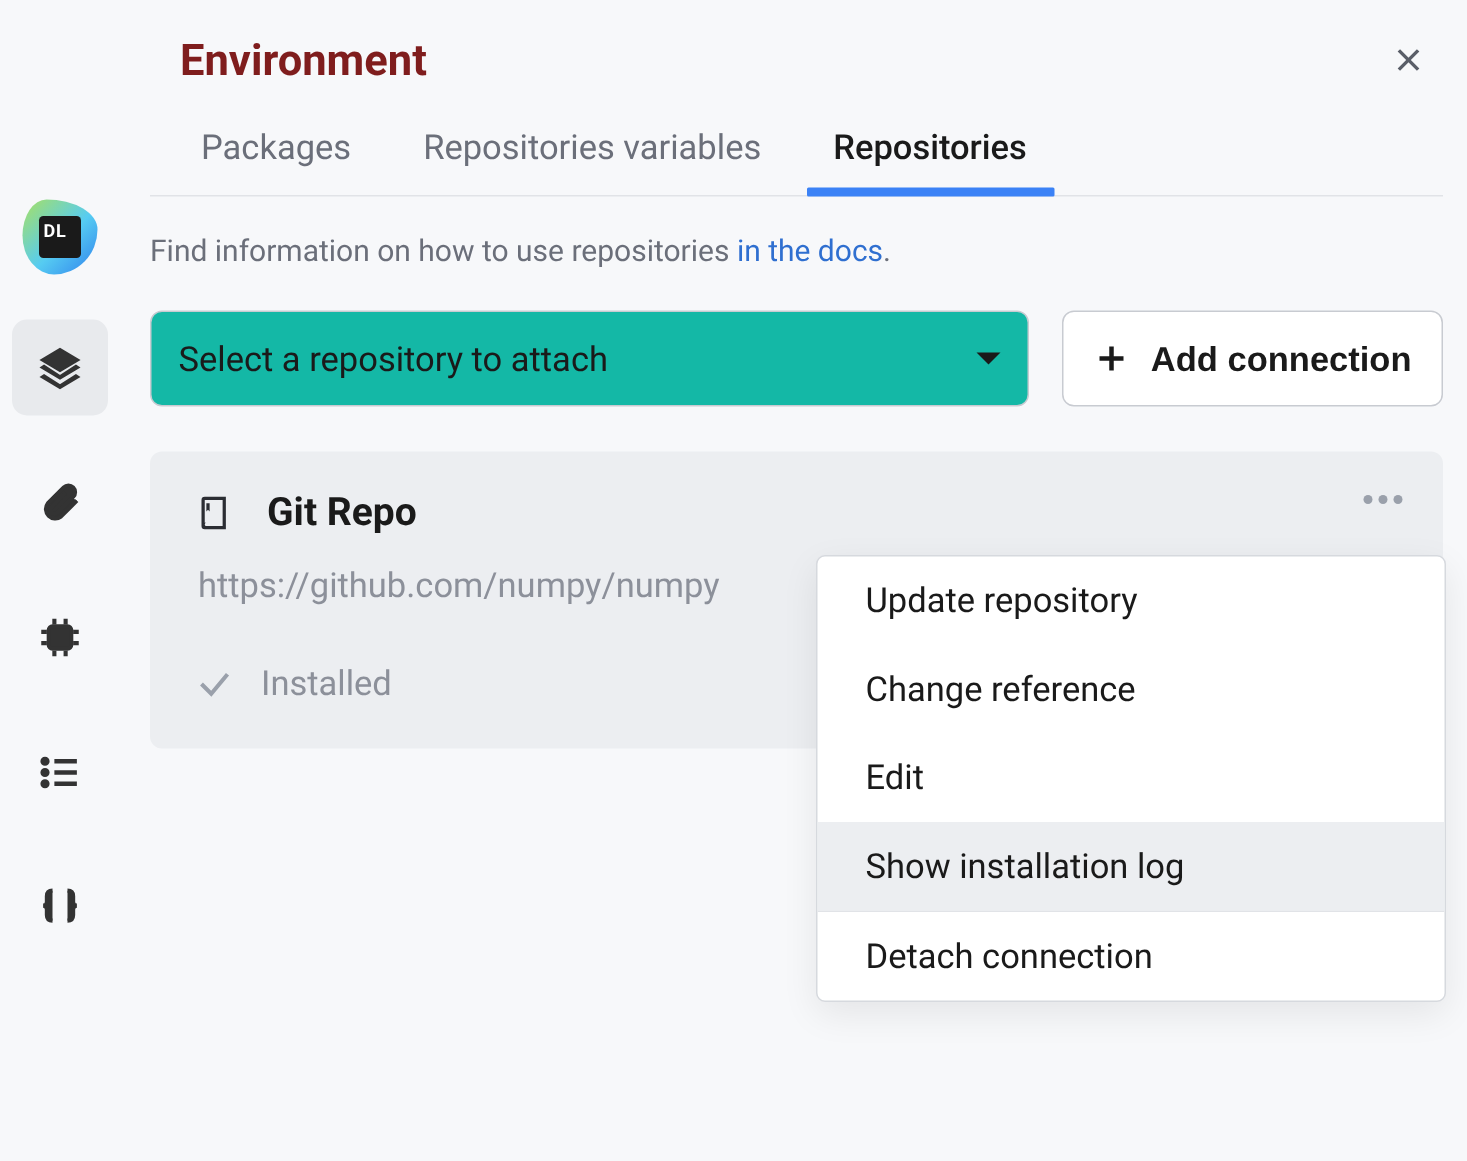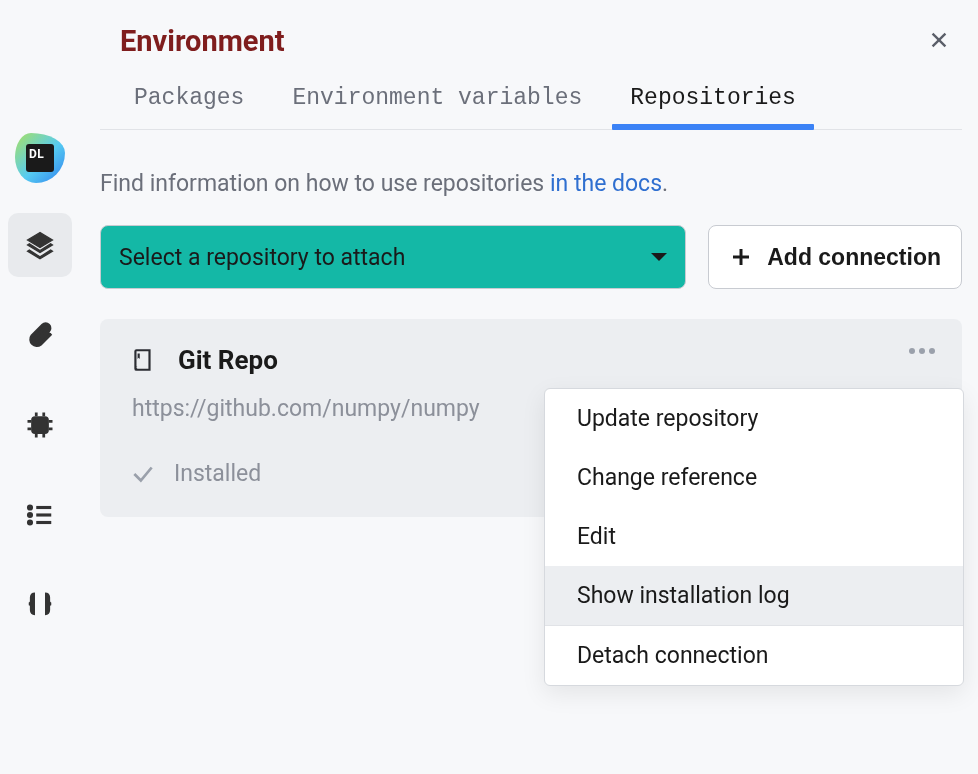--- a/index.html
+++ b/index.html
@@ -101,21 +101,20 @@
       cursor: pointer;
       padding: 4px;
     }
     .tabs {
       display: flex;
       align-items: flex-start;
       gap: 48px;
       padding-left: 34px;
       border-bottom: 1px solid #e1e3e7;
       position: relative;
-      font-family: Liberation Mono, monospace;
     }
     .tab {
       padding: 7px 0 18px 0;
       font-size: 23px;
       color: #6b6f7a;
       cursor: pointer;
       position: relative;
     }
     .tab.active {
       color: #1a1a1a;
@@ -128,24 +127,23 @@
       right: -18px;
       bottom: -1px;
       height: 6px;
       background: #3b82f6;
       border-radius: 1px;
     }
     .content {
       padding: 24px 0 0 0;
     }
     .help-text {
-      font-size: 23px;
+      font-size: 20px;
       color: #6b6f7a;
       margin-bottom: 28px;
-      margin-top: 16px;
     }
     .help-link {
       color: #2f6fd0;
       text-decoration: none;
     }
     .controls-row {
       display: flex;
       gap: 22px;
       margin-bottom: 30px;
     }
@@ -308,21 +306,21 @@
       <button class="close-btn">
         <svg width="22" height="22" viewBox="0 0 24 24" fill="none" stroke="#5a5e68" stroke-width="2.5">
             <line x1="5" y1="5" x2="19" y2="19"></line>
             <line x1="19" y1="5" x2="5" y2="19"></line>
           </svg>
       </button>
     </div>
 
     <div class="tabs">
       <div class="tab">Packages</div>
-      <div class="tab">Environment variables</div>
+      <div class="tab">Repositories variables</div>
       <div class="tab active">Repositories</div>
     </div>
 
     <div class="content">
       <p class="help-text">
         <span>Find information on how to use repositories </span><a href="#" class="help-link">in the docs</a><span>.</span>
       </p>
 
       <div class="controls-row">
         <div class="select-repo">

